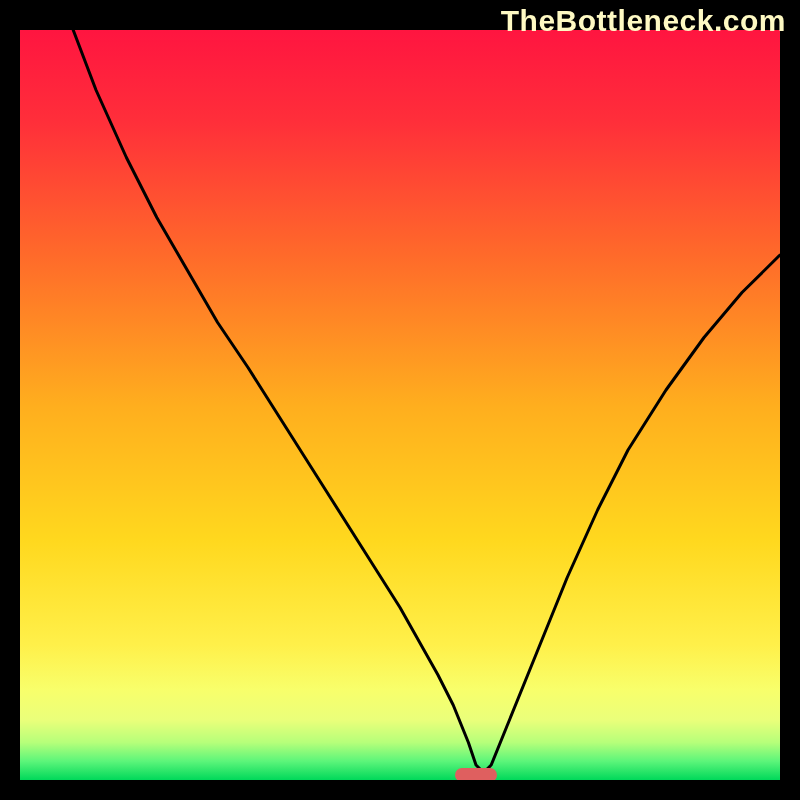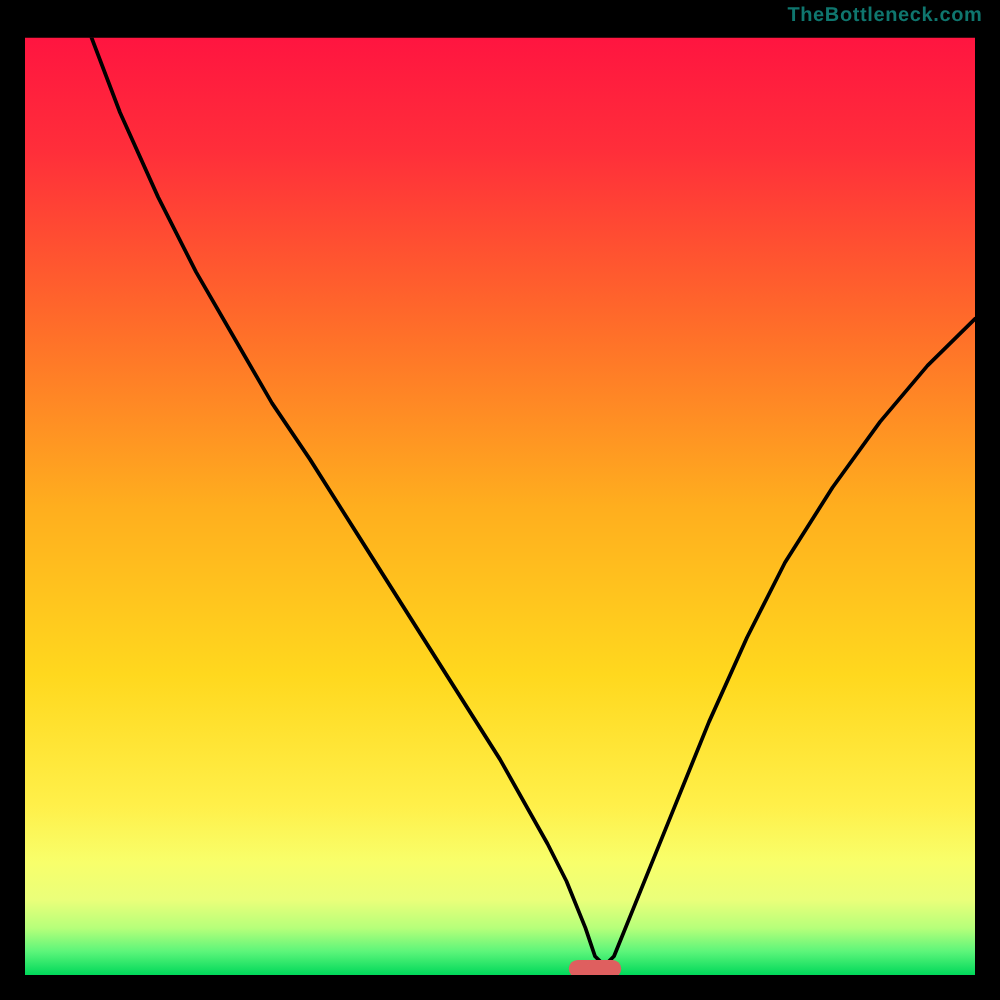--- a/index.html
+++ b/index.html
@@ -14,22 +14,22 @@
   .frame {
     position: relative;
     width: 800px;
     height: 800px;
     background: #000;
   }
   .watermark {
     position: absolute;
     top: 4px;
     right: 14px;
-    color: #0f766e;
-    font-size: 16px;
+    color: #fef9c3;
+    font-size: 30px;
     font-weight: 600;
     letter-spacing: 0.5px;
     z-index: 5;
   }
   .plot-area {
     position: absolute;
     left: 20px;
     top: 30px;
     width: 760px;
     height: 750px;

